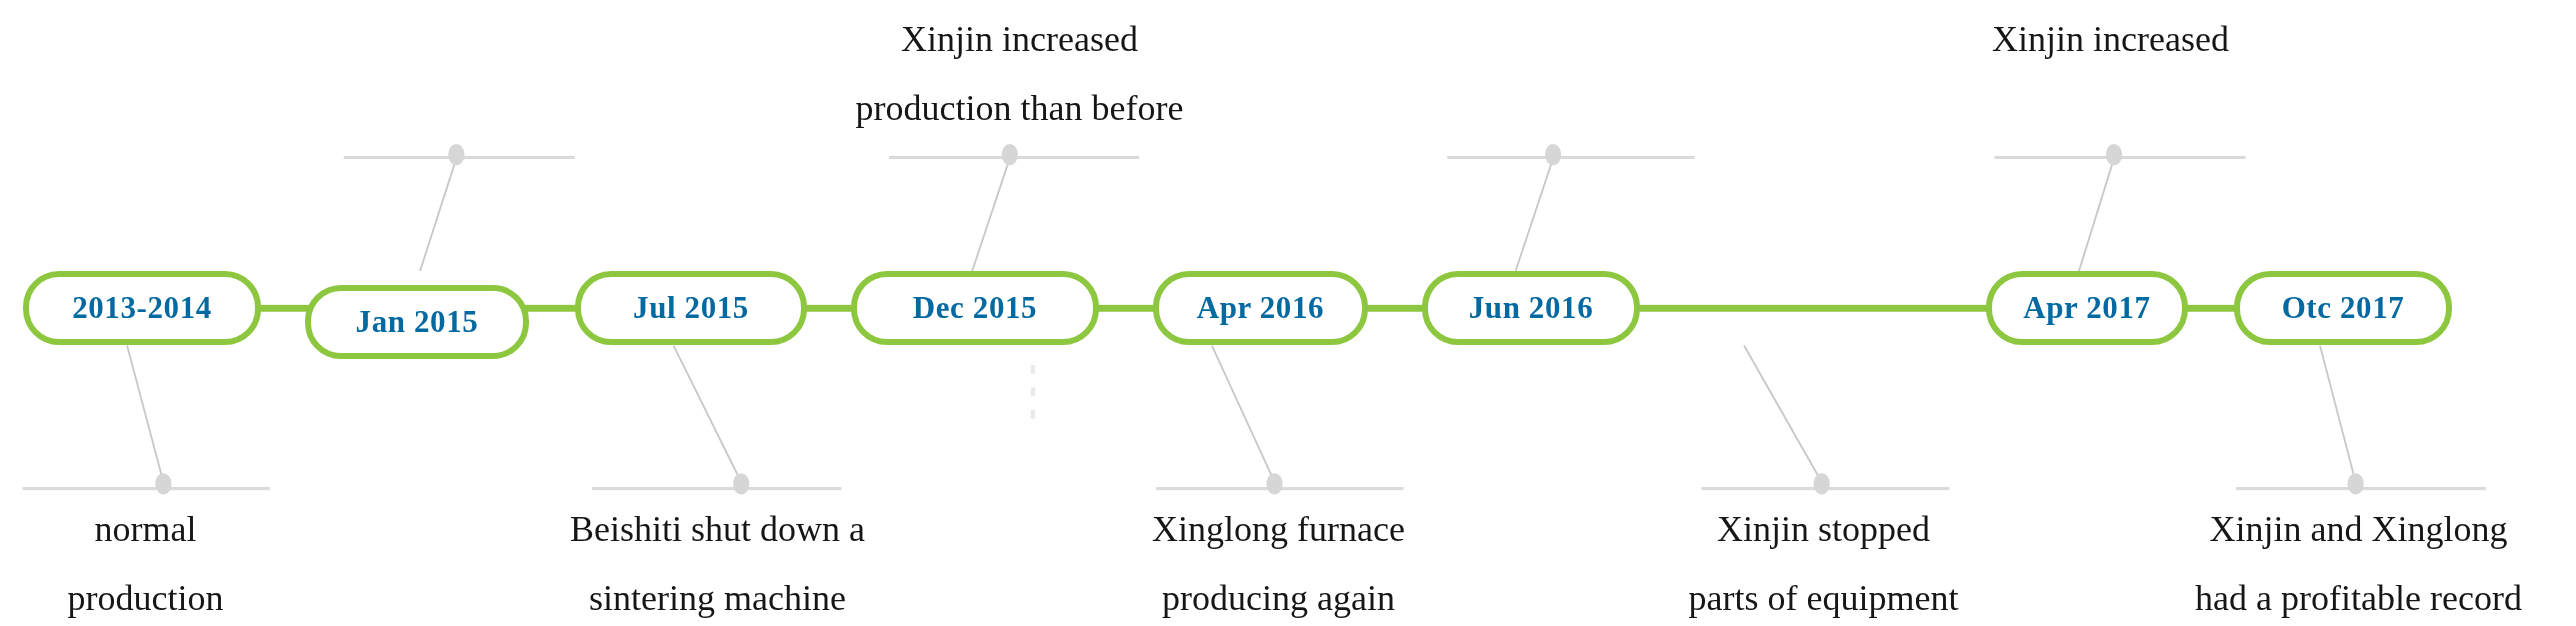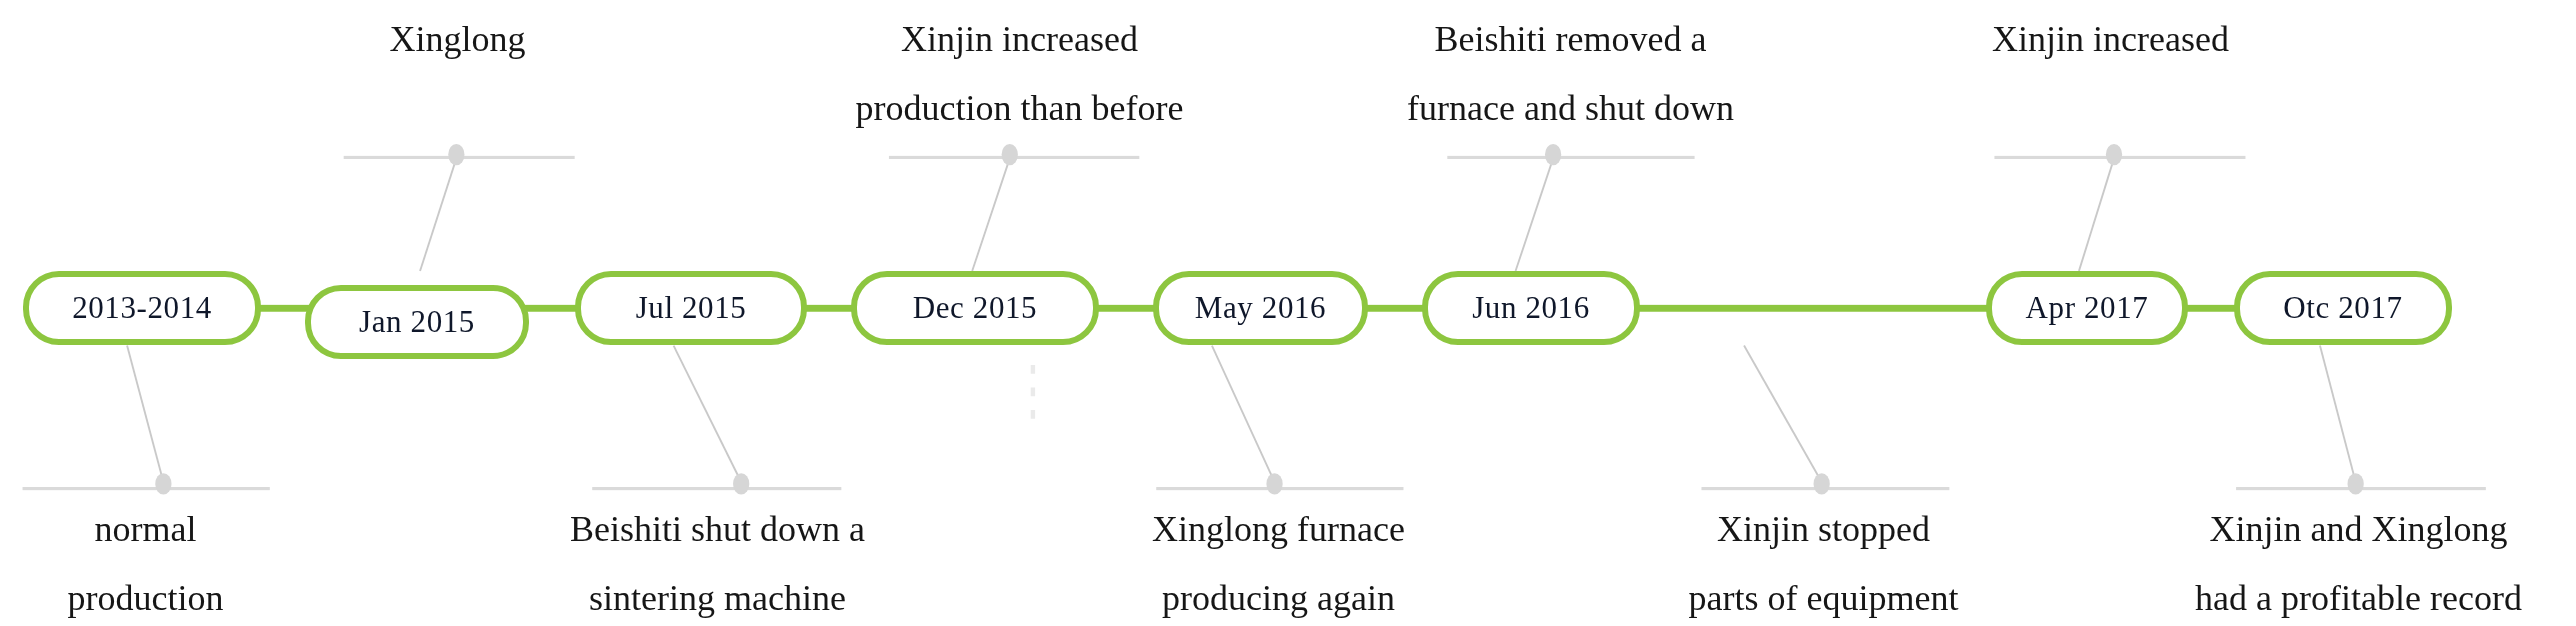--- a/index.html
+++ b/index.html
@@ -21,23 +21,23 @@
     top: 271px;
     height: 74px;
     box-sizing: border-box;
     border: 6.9px solid #8DC63F;
     border-radius: 36px;
     background: #ffffff;
     z-index: 2;
     display: flex;
     align-items: center;
     justify-content: center;
-    font-weight: normal;
+    font-weight: bold;
     font-size: 31px;
-    color: #0f172a;
+    color: #0369a1;
     letter-spacing: 0.6px;
   }
   .cap {
     position: absolute;
     width: 501px;
     text-align: center;
     font-size: 36px;
     line-height: 69px;
     color: #161616;
     z-index: 2;
@@ -87,35 +87,30 @@
     <ellipse cx="2910" cy="773" rx="13" ry="17" fill="#D6D6D6"></ellipse>
     <ellipse cx="3763" cy="773" rx="13" ry="17" fill="#D6D6D6"></ellipse>
 
     <line x1="1650" y1="583" x2="1650" y2="673" stroke="#EAEAEA" stroke-width="7" stroke-dasharray="14 22"></line>
   </svg>
 
   <div class="node" style="left:23px;   width:238px;">2013-2014</div>
   <div class="node" style="left:305px;  width:224px;margin-top:14px;">Jan 2015</div>
   <div class="node" style="left:575px;  width:232px;">Jul 2015</div>
   <div class="node" style="left:851px; width:248px;text-align:right;">Dec 2015</div>
-  <div class="node" style="left:1153px; width:215px;">May 2016</div>
+  <div class="node" style="left:1153px; width:215px;">Apr 2016</div>
   <div class="node" style="left:1422px; width:218px;">Jun 2016</div>
   <div class="node" style="left:1986px; width:202px;">Apr 2017</div>
   <div class="node" style="left:2234px; width:218px;">Otc 2017</div>
 
   <div class="cap top" style="left:207px;">
-    <span class="line">Xinglong</span>
   </div>
   <div class="cap top" style="left:769px;">
     <span class="line">Xinjin increased</span>
     <span class="line">production than before</span>
-  </div>
-  <div class="cap top" style="left:1320px;">
-    <span class="line">Beishiti removed a</span>
-    <span class="line">furnace and shut down</span>
   </div>
   <div class="cap top" style="left:1860px;">
     <span class="line">Xinjin increased</span>
   </div>
 
   <div class="cap bottom" style="left:-105px;">
     <span class="line">normal</span>
     <span class="line">production</span>
   </div>
   <div class="cap bottom" style="left:467px;">

